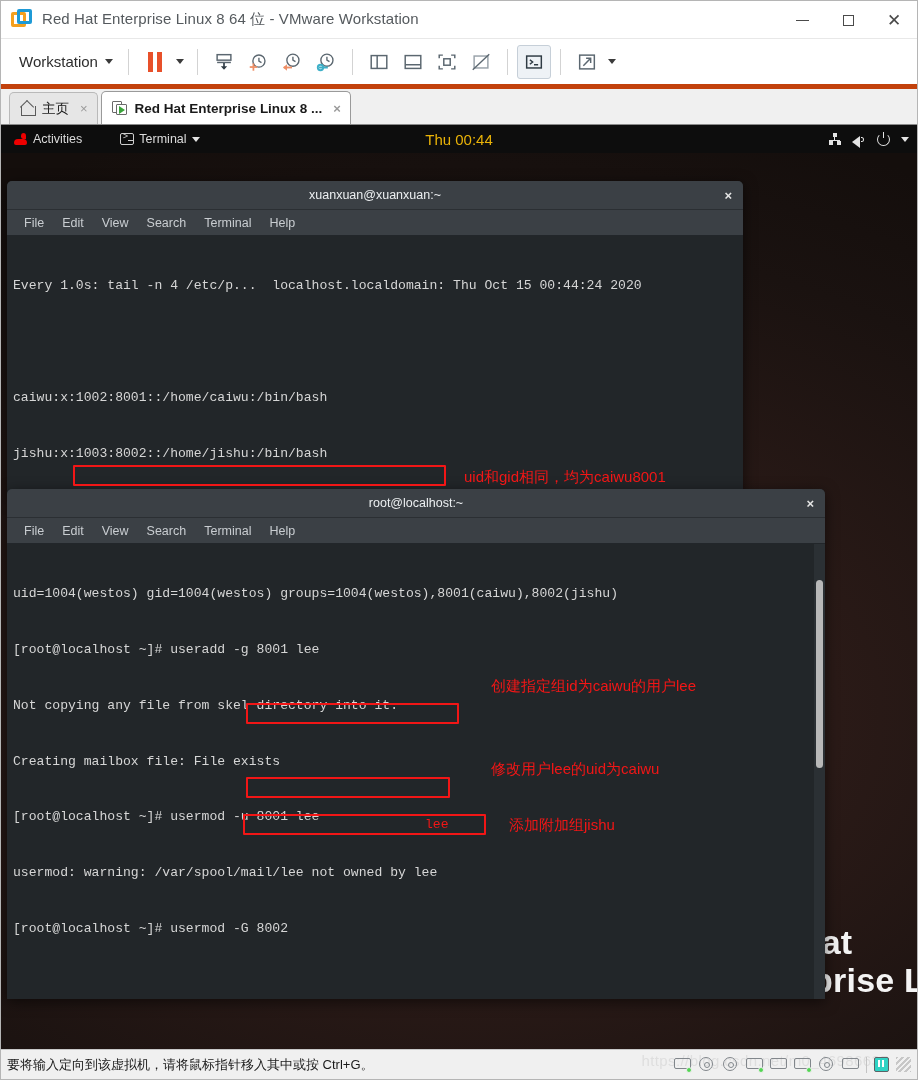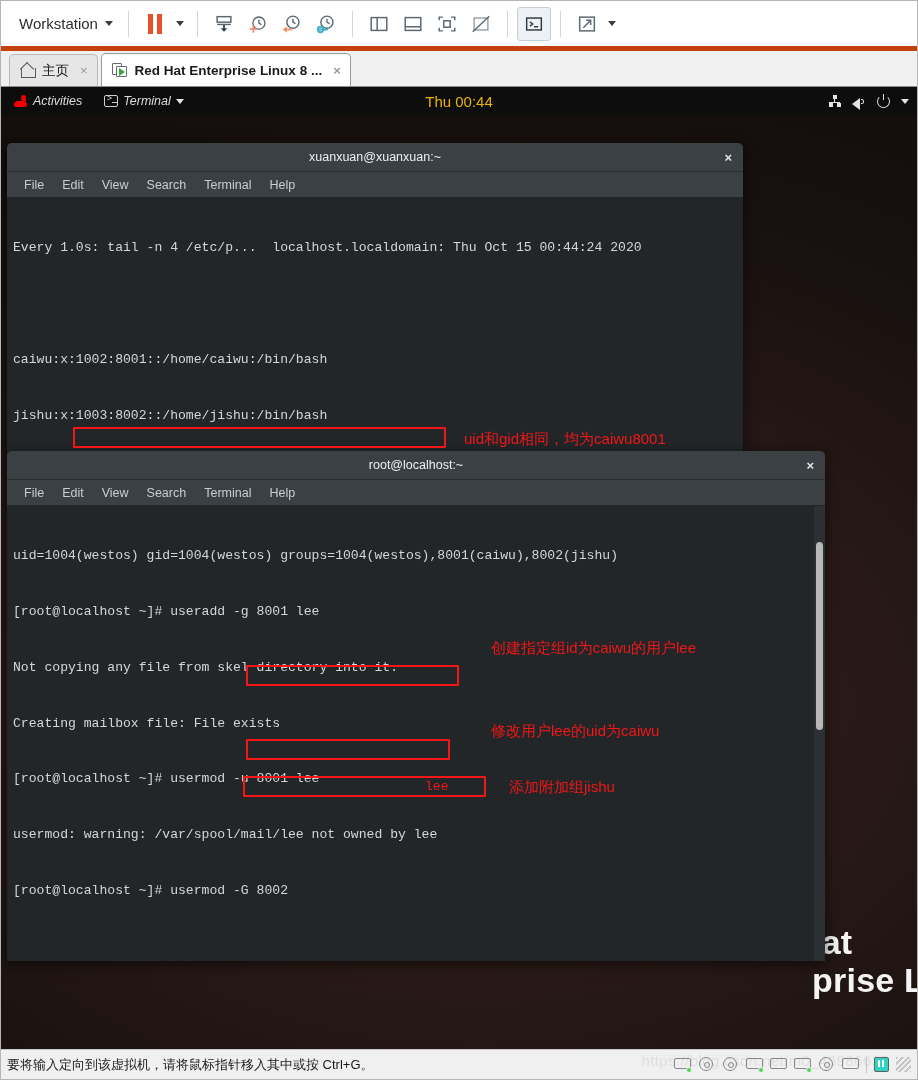--- a/index.html
+++ b/index.html
@@ -122,21 +122,21 @@
     text-align:left; letter-spacing:.2px; white-space:nowrap;
     font-family:"Liberation Sans", sans-serif;
   }
 
   
   .gnome-bar {
     position:absolute; left:0; top:0; width:100%; height:28px;
     background:#0d0d0d; display:flex; align-items:center;
     color:#dcdcdc; font-size:12.5px; z-index:5;
   }
-  .gb-left { display:flex; align-items:flex-start; gap:12px; margin-left:8px;font-style:italic; }
+  .gb-left { display:flex; align-items:flex-start; gap:28px; margin-left:8px; }
   .gb-item { display:flex; align-items:center; gap:5px; padding:2px 5px; border-radius:3px; cursor:default;}
   .rh-glyph { width:14px;height:12px; position:relative; flex:0 0 14px;}
   .rh-glyph:before{content:"";position:absolute;left:0;bottom:0;width:13px;height:6px;background:#e00;border-radius:6px 6px 3px 3px;}
   .rh-glyph:after{content:"";position:absolute;left:7px;top:0px;width:5px;height:6px;background:#e00;border-radius:50% 50% 0 40%;}
   .term-glyph{width:14px;height:12px;border:1.3px solid #cfcfcf;border-radius:2px;position:relative;flex:0 0 14px;}
   .term-glyph:before{content:">";position:absolute;left:1.5px;top:-2.5px;font-size:9px;color:#cfcfcf;font-family:"Liberation Mono",monospace;}
   .term-glyph:after{content:"";position:absolute;left:7px;bottom:3px;width:5px;height:1.2px;background:#cfcfcf;}
   .gb-clock{position:absolute;left:50%;transform:translateX(-50%);font-size:15px;color:#eab308;}
   .gb-right{position:absolute;right:8px;display:flex;align-items:center;gap:11px;}
   .ico-net{width:13px;height:12px;position:relative;}
@@ -241,20 +241,38 @@
     font-size:15px; color:#d8d8d8; opacity:.75;
     font-family:"Liberation Sans",sans-serif; pointer-events:none;
     letter-spacing:.4px;
   }
 </style>
 </head>
 <body>
 
 <div class="vmware-window">
 
+  <div class="titlebar">
+    <div class="vm-logo">
+      <div class="sq1"></div>
+        <div class="sq2"></div>
+    </div>
+    <div class="title-text">Red Hat Enterprise Linux 8 64 位 - VMware Workstation</div>
+    <div class="win-controls">
+      <div class="win-btn">
+          <span class="minus"></span>
+        </div>
+      <div class="win-btn">
+          <span class="square"></span>
+        </div>
+      <div class="win-btn close">
+          <span class="xmark">✕</span>
+        </div>
+    </div>
+  </div>
 
   <div class="toolbar">
     <div class="tb-menu">
       <span>Workstation</span>
       <span class="caret"></span>
     </div>
     <div class="tb-sep"></div>
 
     <div class="tb-btn">
       <span class="pausebars">

